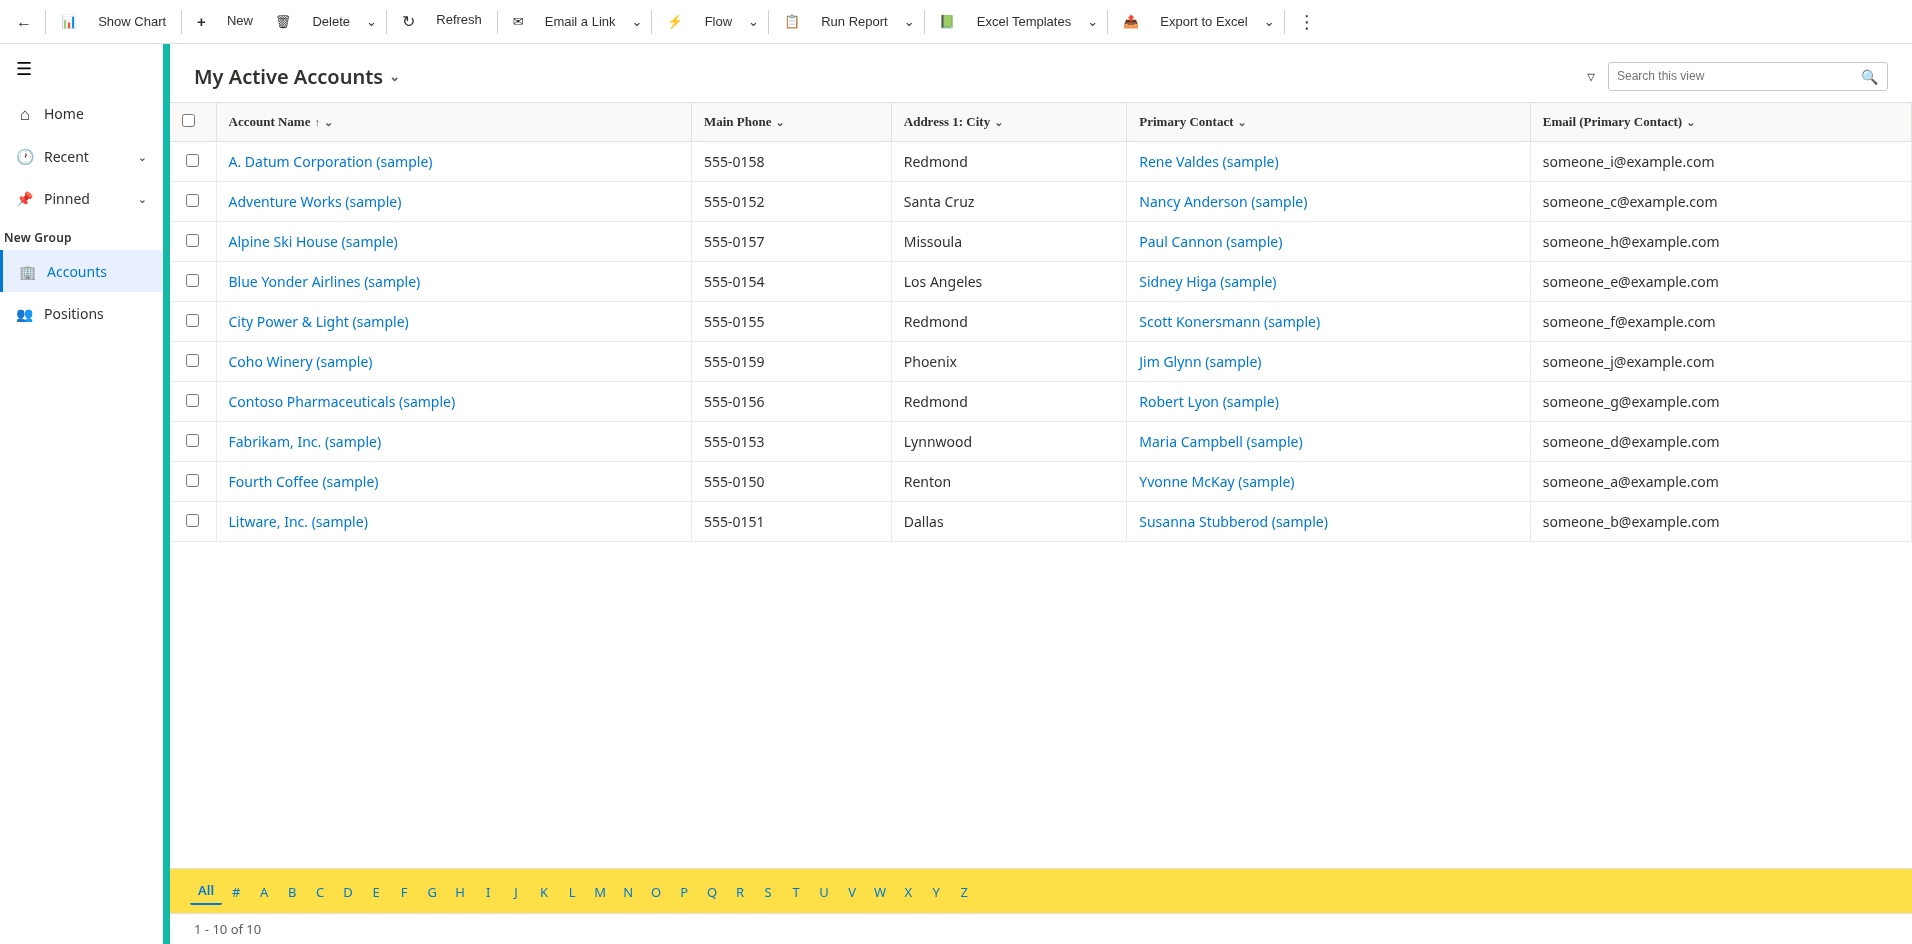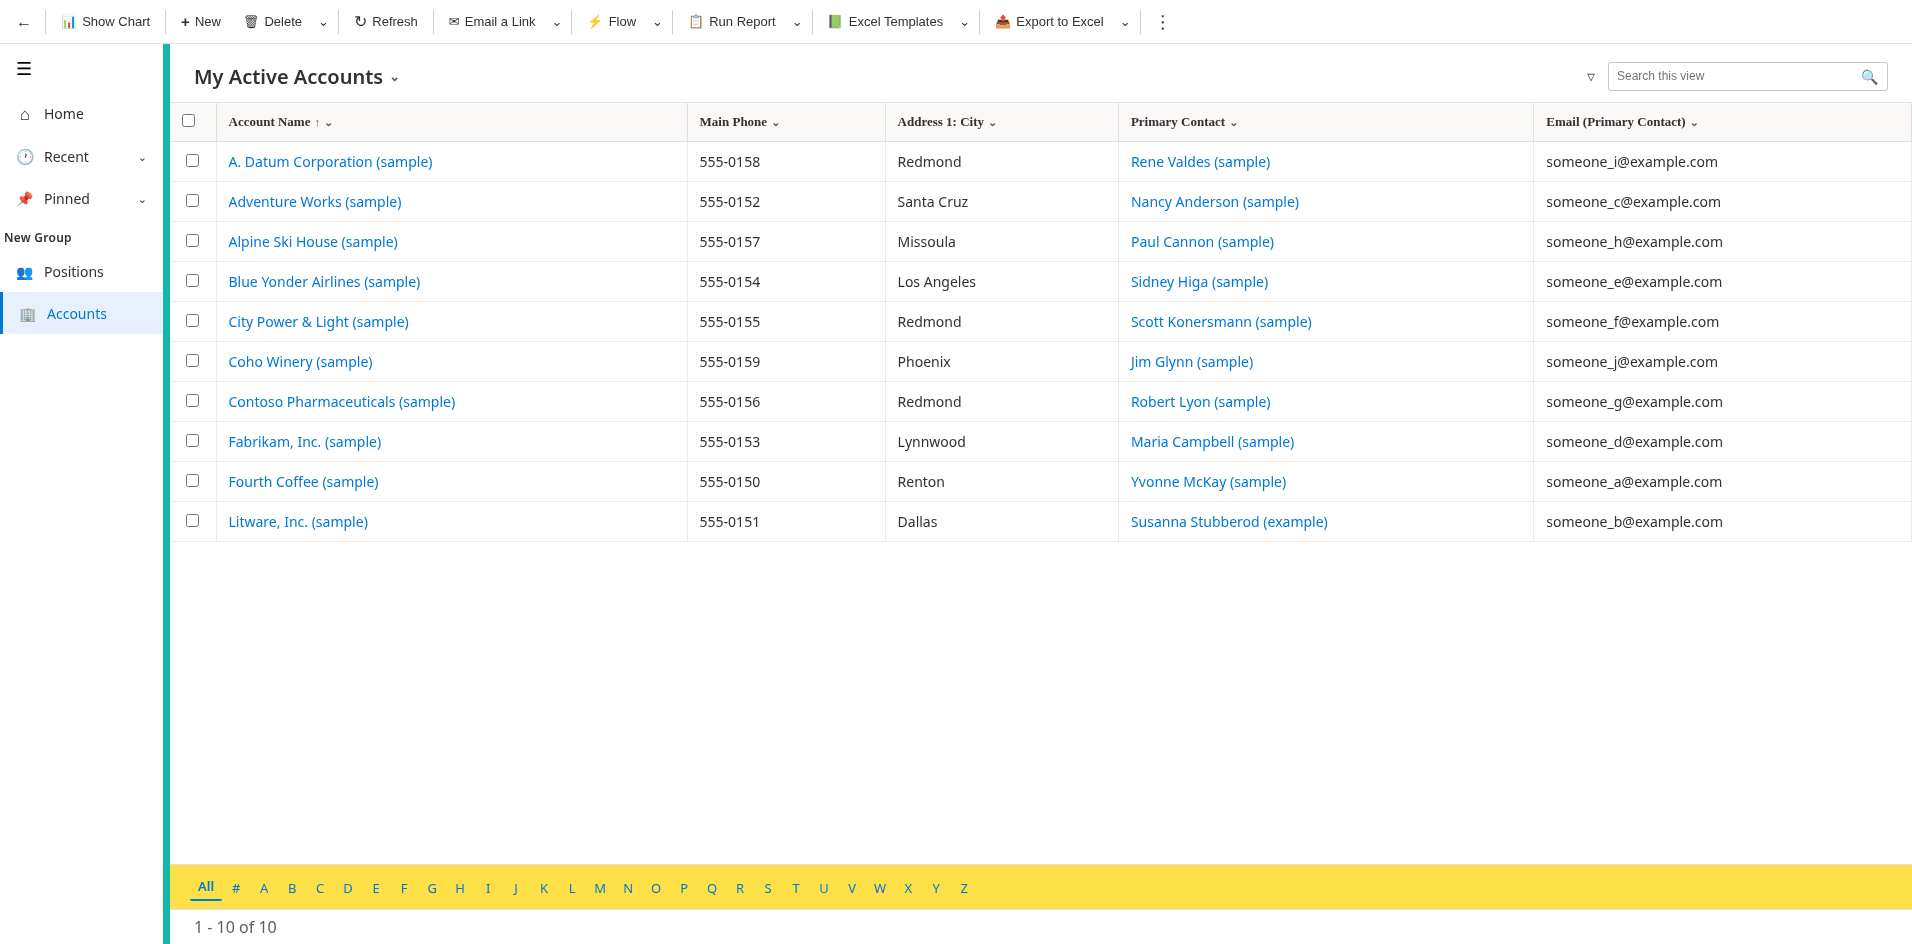--- a/index.html
+++ b/index.html
@@ -4,21 +4,21 @@
   <style>
     * { box-sizing: border-box; margin: 0; padding: 0; }
     body { font-family: 'Segoe UI', system-ui, sans-serif; font-size: 14px; background: #f3f2f1; display: flex; flex-direction: column; height: 100vh; overflow: hidden; }
 
     
     .toolbar {
       display: flex; align-items: center; background: #fff; border-bottom: 1px solid #e0e0e0;
       padding: 0 8px; height: 44px; gap: 2px; flex-shrink: 0;
     }
     .toolbar-btn {
-      display: flex; align-items: center; gap: 5px; padding: 6px 10px; border: none; background: transparent;
+      display: flex; align-items: flex-start; gap: 21px; padding: 6px 10px; border: none; background: transparent;
       cursor: pointer; border-radius: 3px; font-size: 13px; color: #323130; white-space: nowrap;
     }
     .toolbar-sep { width: 1px; background: #d0d0d0; height: 24px; margin: 0 3px; }
     .toolbar-back { padding: 6px 8px; }
     .toolbar-chevron { padding: 6px 4px; color: #323130; }
     .toolbar-more { padding: 6px 8px; font-size: 18px; }
 
     
     .main-layout { display: flex; flex: 1; overflow: hidden; }
 
@@ -86,21 +86,21 @@
       background: #fde047; flex-shrink: 0; overflow-x: auto;
     }
     .alpha-item {
       padding: 4px 8px; font-size: 13px; color: #0078d4; cursor: pointer; border-radius: 2px;
       min-width: 28px; text-align: center;
     }
     .alpha-item.active { color: #0078d4; border-bottom: 2px solid #0078d4; font-weight: 600; }
 
     
     .pagination-bar {
-      padding: 6px 24px; font-size: 16px; color: #605e5c; background: #fff; border-top: 1px solid #e0e0e0;
+      padding: 6px 24px; font-size: 13px; color: #605e5c; background: #fff; border-top: 1px solid #e0e0e0;
       flex-shrink: 0;
     }
 
     
     .icon-chart::before { content: '📊'; }
     .icon-plus::before { content: '+'; font-weight: 700; font-size: 15px; }
     .icon-delete::before { content: '🗑'; }
     .icon-refresh::before { content: '↻'; font-size: 16px; }
     .icon-email::before { content: '✉'; }
     .icon-flow::before { content: '⚡'; }
@@ -193,27 +193,27 @@
       <span class="sidebar-item-icon icon-recent"></span>
       <span>Recent</span>
       <span class="chevron">⌄</span>
     </div>
     <div class="sidebar-nav-item">
       <span class="sidebar-item-icon icon-pin"></span>
       <span>Pinned</span>
       <span class="chevron">⌄</span>
     </div>
     <div class="sidebar-group-label">New Group</div>
+    <div class="sidebar-nav-item active">
+      <span class="sidebar-item-icon icon-accounts"></span>
+      <span>Accounts</span>
+    </div>
     <div class="sidebar-nav-item">
       <span class="sidebar-item-icon icon-positions"></span>
       <span>Positions</span>
-    </div>
-    <div class="sidebar-nav-item active">
-      <span class="sidebar-item-icon icon-accounts"></span>
-      <span>Accounts</span>
     </div>
   </div>
 
   <div class="content">
 
     <div class="view-header">
       <div class="view-title">
         <span>My Active Accounts</span>
         <span class="view-title-chevron">⌄</span>
       </div>
@@ -337,21 +337,21 @@
       <td>555-0150</td>
       <td>Renton</td>
       <td class="primary-contact">Yvonne McKay (sample)</td>
       <td>someone_a@example.com</td>
     </tr>
             <tr>
       <td><input type="checkbox" style=""></td>
       <td class="account-name">Litware, Inc. (sample)</td>
       <td>555-0151</td>
       <td>Dallas</td>
-      <td class="primary-contact">Susanna Stubberod (example)</td>
+      <td class="primary-contact">Susanna Stubberod (sample)</td>
       <td>someone_b@example.com</td>
     </tr>
           </tbody>
       </table>
     </div>
 
     <div class="alpha-bar" id="alpha-bar">
         <span class="alpha-item active">All</span>
         <span class="alpha-item">#</span>
         <span class="alpha-item">A</span>

